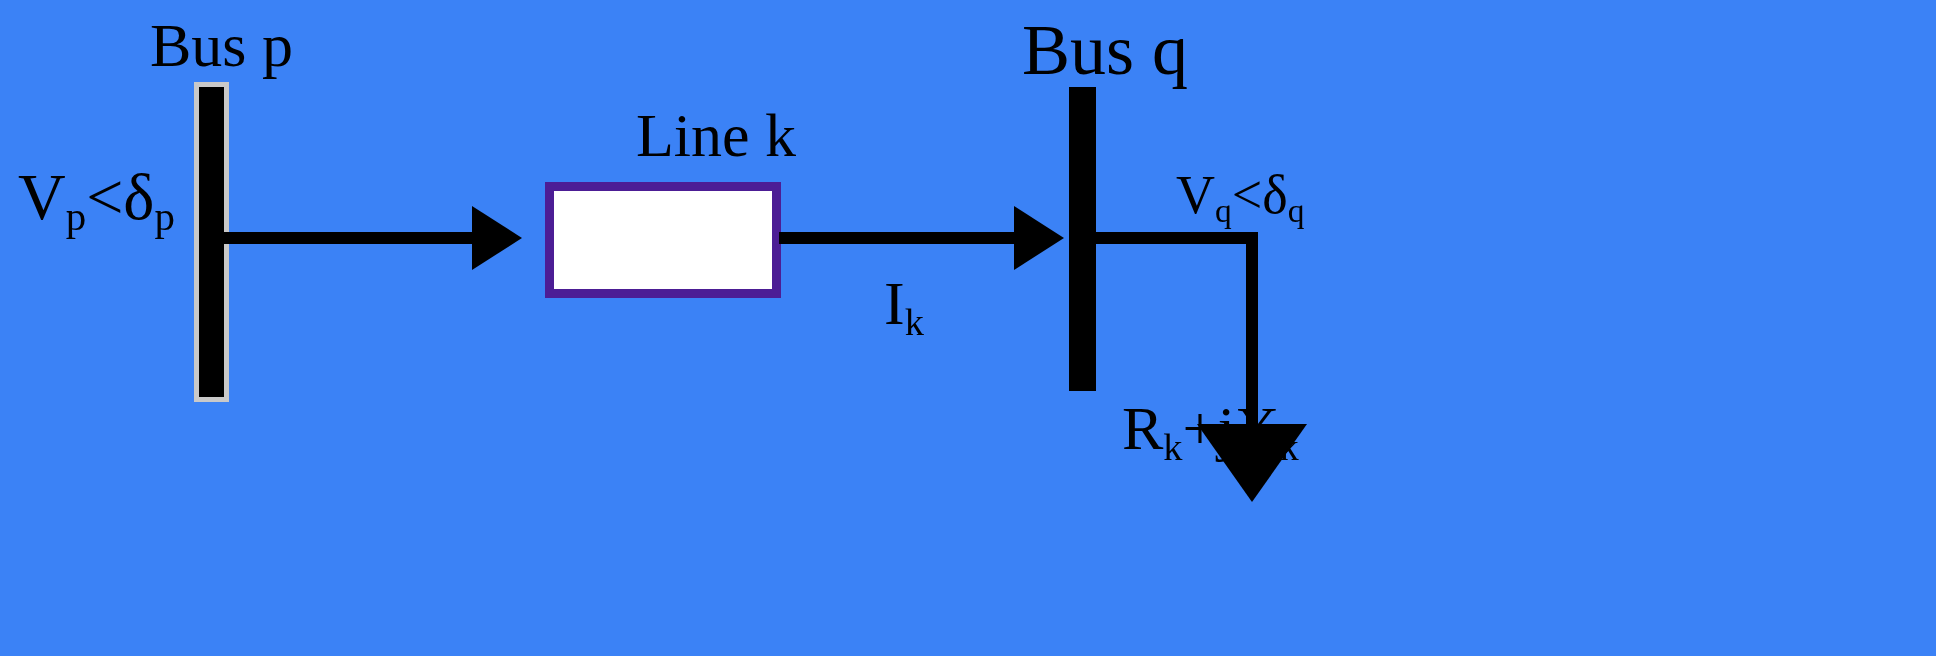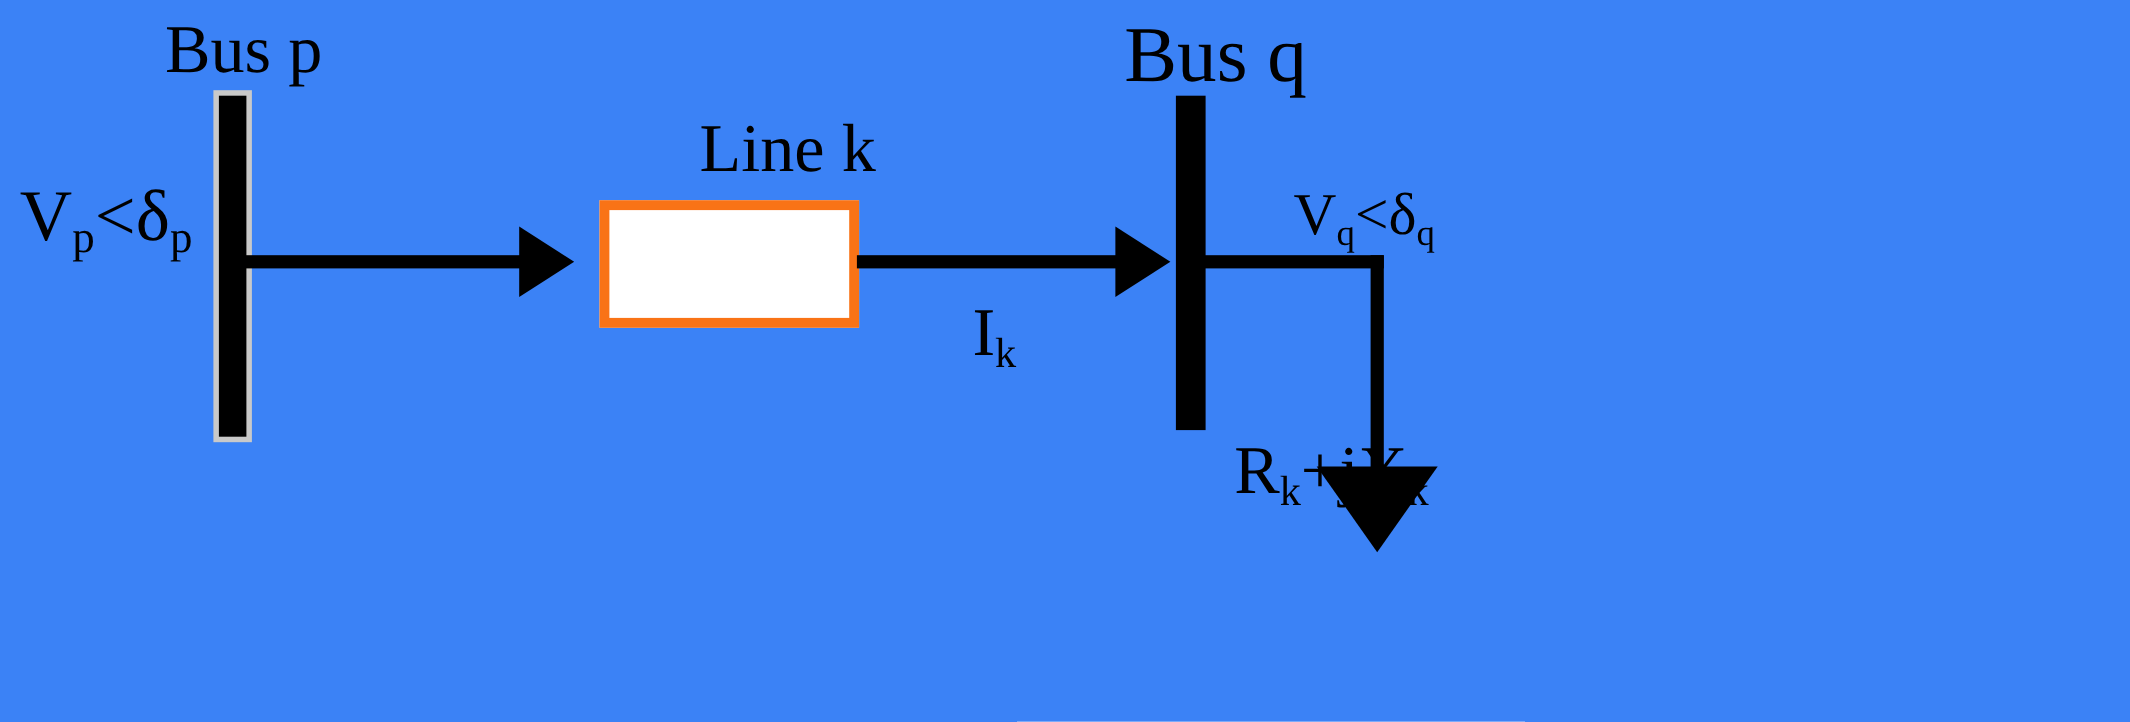--- a/index.html
+++ b/index.html
@@ -23,21 +23,21 @@
   #rx-label{left:568px;top:206px;font-size:62px;}
 
   
   #bus-p-bar{position:absolute;left:199px;top:87px;width:25px;height:310px;
              background:#000;box-shadow:0 0 0 5px #c9c9c9;}
   #bus-q-bar{position:absolute;left:1069px;top:87px;width:27px;height:304px;
              background:#000;}
 
   
   #line-box{position:absolute;left:545px;top:182px;width:236px;height:116px;
-            border:9px solid #f97316;background:#fff;box-sizing:border-box;}
+            border:9px solid #4c1d95;background:#fff;box-sizing:border-box;}
 
   
   .wire{position:absolute;background:#000;}
   #wire-p-to-box{left:213px;top:232px;width:280px;height:12px;}
   #wire-box-to-q{left:779px;top:232px;width:256px;height:12px;}
   #wire-q-to-drop{left:1090px;top:232px;width:168px;height:12px;}
   #wire-drop-vert{left:1246px;top:232px;width:12px;height:196px;}
 
   
   .arrow-right{position:absolute;width:0;height:0;

